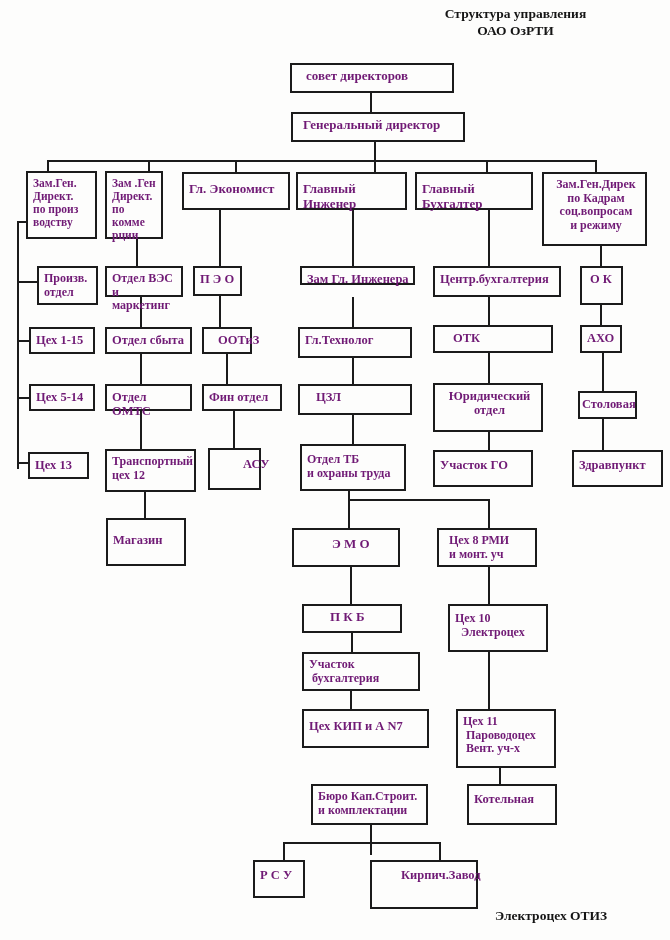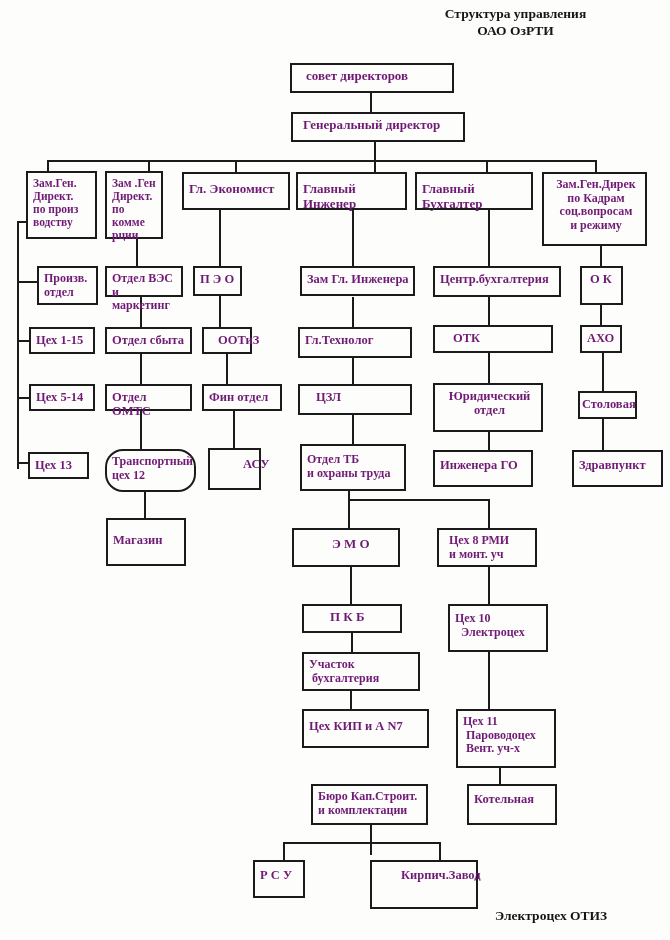--- a/index.html
+++ b/index.html
@@ -113,43 +113,43 @@
       <div class="node" style="left: 415px; top: 172px; width: 118px; height: 38px; font-size: 13px; padding-top: 8px;">Главный Бухгалтер</div>
       <div class="node" style="left: 542px; top: 172px; width: 105px; height: 74px; font-size: 12px; text-align: center;">Зам.Ген.Дирек
 по Кадрам
 соц.вопросам
 и режиму</div>
       <div class="node" style="left: 37px; top: 266px; width: 61px; height: 39px; font-size: 12px;">Произв.
 отдел</div>
       <div class="node" style="left: 105px; top: 266px; width: 78px; height: 31px; font-size: 12px;">Отдел ВЭС
 и маркетинг</div>
       <div class="node" style="left: 193px; top: 266px; width: 49px; height: 30px; font-size: 12.5px;">П Э О</div>
-      <div class="node" style="left: 300px; top: 266px; width: 115px; height: 30px; font-size: 12.5px;">Зам Гл. Инженера</div>
+      <div class="node" style="left: 300px; top: 266px; width: 115px; height: 19px; font-size: 12.5px;">Зам Гл. Инженера</div>
       <div class="node" style="left: 433px; top: 266px; width: 128px; height: 31px; font-size: 12.5px;">Центр.бухгалтерия</div>
       <div class="node" style="left: 580px; top: 266px; width: 43px; height: 39px; font-size: 12.5px; padding-left: 8px;">О К</div>
       <div class="node" style="left: 29px; top: 327px; width: 66px; height: 27px; font-size: 12.5px;">Цех 1-15</div>
       <div class="node" style="left: 105px; top: 327px; width: 87px; height: 27px; font-size: 12.5px;">Отдел сбыта</div>
       <div class="node" style="left: 202px; top: 327px; width: 50px; height: 27px; font-size: 12.5px; padding-left: 14px;">ООТиЗ</div>
       <div class="node" style="left: 298px; top: 327px; width: 114px; height: 31px; font-size: 12.5px;">Гл.Технолог</div>
       <div class="node" style="left: 433px; top: 325px; width: 120px; height: 28px; font-size: 12.5px; padding-left: 18px;">ОТК</div>
       <div class="node" style="left: 580px; top: 325px; width: 42px; height: 28px; font-size: 12.5px;">АХО</div>
       <div class="node" style="left: 29px; top: 384px; width: 66px; height: 27px; font-size: 12.5px;">Цех 5-14</div>
       <div class="node" style="left: 105px; top: 384px; width: 87px; height: 27px; font-size: 12.5px;">Отдел ОМТС</div>
       <div class="node" style="left: 202px; top: 384px; width: 80px; height: 27px; font-size: 12.5px;">Фин отдел</div>
       <div class="node" style="left: 298px; top: 384px; width: 114px; height: 31px; font-size: 12.5px; padding-left: 16px;">ЦЗЛ</div>
       <div class="node" style="left: 433px; top: 383px; width: 110px; height: 49px; font-size: 12.5px; text-align: center;">Юридический
 отдел</div>
       <div class="node" style="left: 578px; top: 391px; width: 59px; height: 28px; font-size: 12.5px; padding-left: 2px; text-align: right;">Столовая</div>
       <div class="node" style="left: 28px; top: 452px; width: 61px; height: 27px; font-size: 12.5px;">Цех 13</div>
-      <div class="node" style="left: 105px; top: 449px; width: 91px; height: 43px; font-size: 12px; border-radius: 18px;">Транспортный
+      <div class="node" style="left: 105px; top: 449px; width: 91px; height: 43px; font-size: 12px;">Транспортный
 цех 12</div>
       <div class="node" style="left: 208px; top: 448px; width: 53px; height: 42px; font-size: 12.5px; padding-top: 7px; padding-left: 33px;">АСУ</div>
       <div class="node" style="left: 300px; top: 444px; width: 106px; height: 47px; font-size: 12px; padding-top: 7px;">Отдел ТБ
 и охраны труда</div>
-      <div class="node" style="left: 433px; top: 450px; width: 100px; height: 37px; font-size: 12.5px; padding-top: 6px;">Инженера ГО</div>
+      <div class="node" style="left: 433px; top: 450px; width: 100px; height: 37px; font-size: 12.5px; padding-top: 6px;">Участок ГО</div>
       <div class="node" style="left: 572px; top: 450px; width: 91px; height: 37px; font-size: 12.5px; padding-top: 6px;">Здравпункт</div>
       <div class="node" style="left: 106px; top: 518px; width: 80px; height: 48px; font-size: 12.5px; padding-top: 13px;">Магазин</div>
       <div class="node" style="left: 292px; top: 528px; width: 108px; height: 39px; font-size: 13px; padding-left: 38px; padding-top: 7px;">Э М О</div>
       <div class="node" style="left: 437px; top: 528px; width: 100px; height: 39px; font-size: 12px; padding-left: 10px;">Цех 8 РМИ
 и монт. уч</div>
       <div class="node" style="left: 302px; top: 604px; width: 100px; height: 29px; font-size: 13px; padding-left: 26px;">П К Б</div>
       <div class="node" style="left: 448px; top: 604px; width: 100px; height: 48px; font-size: 12px; padding-top: 6px;">Цех 10
   Электроцех</div>
       <div class="node" style="left: 302px; top: 652px; width: 118px; height: 39px; font-size: 12px;">Участок
  бухгалтерия</div>

